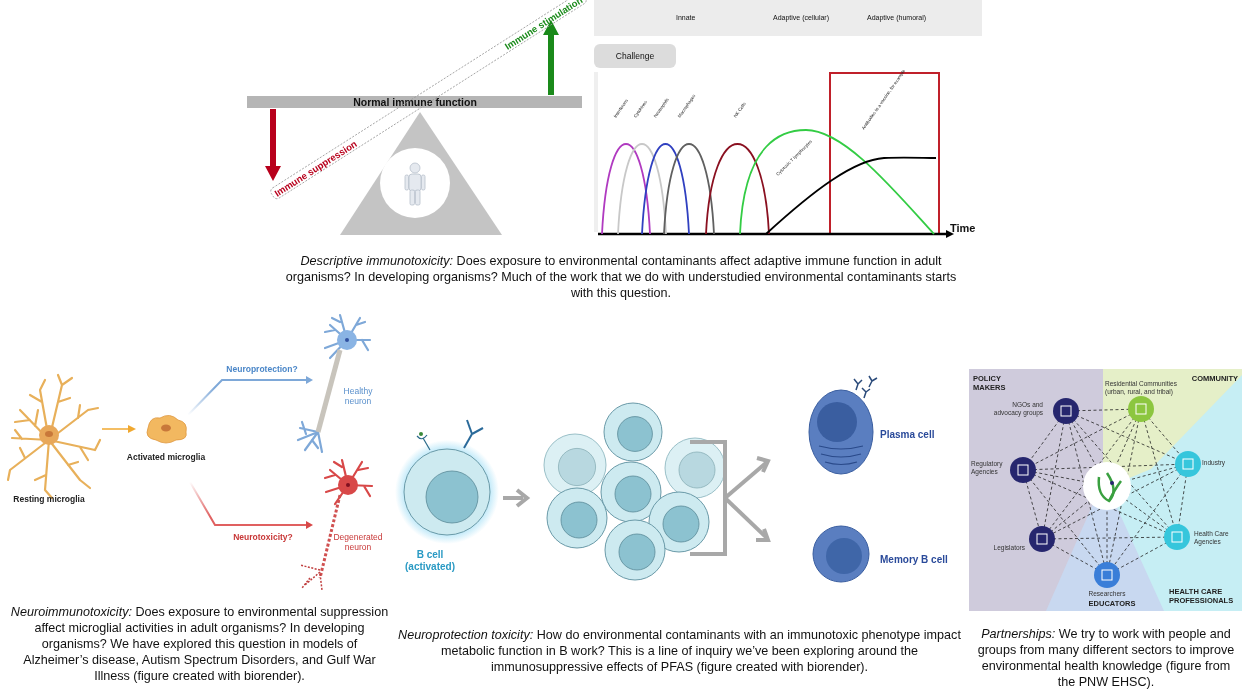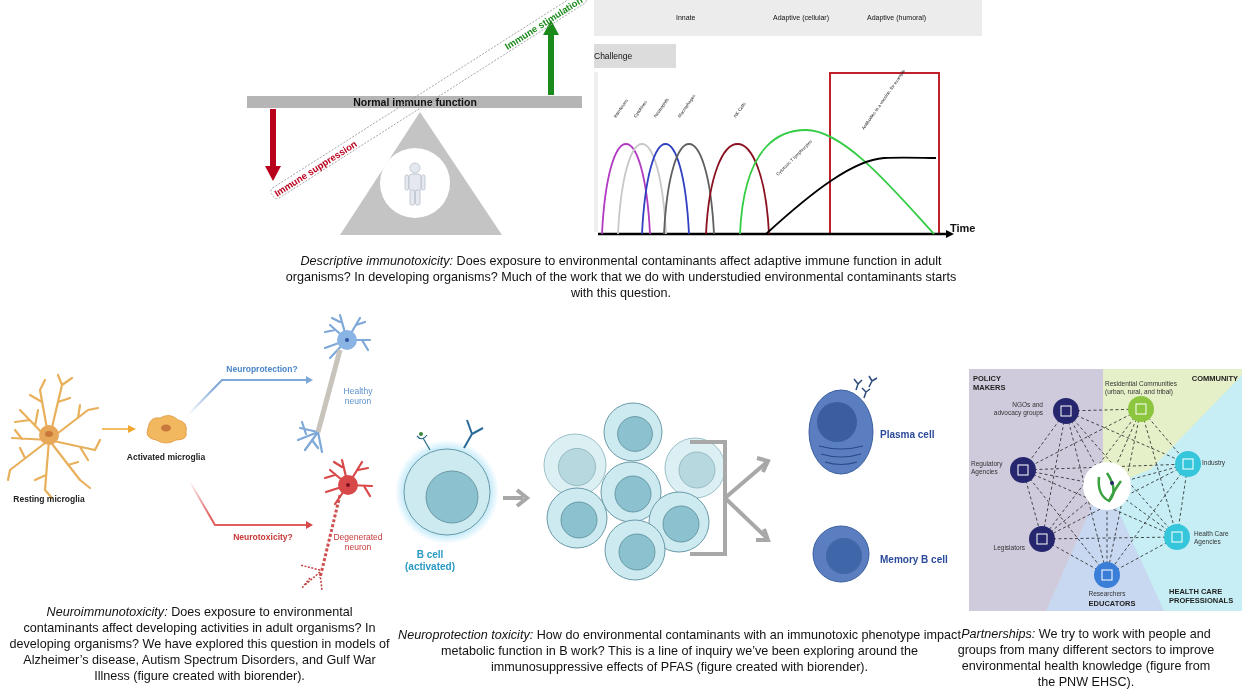--- a/index.html
+++ b/index.html
@@ -37,21 +37,21 @@
     <rect x="0" y="-7" width="370" height="12" rx="4" fill="none" stroke="#999" stroke-width="0.8" stroke-dasharray="2,1.5"></rect>
     <text x="3" y="3" font-size="9.5" font-weight="bold" fill="#b8001c">Immune suppression</text>
     <text x="366" y="3" text-anchor="end" font-size="9.5" font-weight="bold" fill="#1a8a1a">Immune stimulation</text>
   </g>
 </svg>
 
 <div class="abs" style="left:594px;top:0;width:388px;height:36px;background:#ececec;"></div>
 <div class="abs" style="left:676px;top:14px;font-size:7px;">Innate</div>
 <div class="abs" style="left:773px;top:14px;font-size:7px;">Adaptive (cellular)</div>
 <div class="abs" style="left:867px;top:14px;font-size:7px;">Adaptive (humoral)</div>
-<div class="abs" style="left:594px;top:44px;width:82px;height:24px;background:#dcdcdc;font-size:8.5px;line-height:24px;text-align:left;">Challenge</div>
+<div class="abs" style="left:594px;top:44px;width:82px;height:24px;background:#dcdcdc;font-size:8.5px;line-height:24px;text-align:center;border-radius:6px;">Challenge</div>
 
 <svg class="abs" id="timeline-svg" style="left:594px;top:70px;" width="400" height="170">
   <rect x="0" y="2" width="4" height="160" fill="#efefef"></rect>
   <rect x="236" y="3" width="109" height="161" fill="none" stroke="#c0202a" stroke-width="2"></rect>
   <line x1="4" y1="164" x2="352" y2="164" stroke="#000" stroke-width="2.5"></line>
   <polygon points="352,160 360,164 352,168" fill="#000"></polygon>
   <text x="356" y="162" font-size="11" font-weight="bold" fill="#111">Time</text>
   <g id="curve-layer">
       <path d="M8,164 C14,44 50,44 56,164" stroke="#b03ac0" stroke-width="1.8" fill="none"></path>
       <path d="M24,164 C30,44 66,44 72,164" stroke="#c8c8c8" stroke-width="1.8" fill="none"></path>
@@ -134,21 +134,21 @@
   </g>
   <path d="M340,185 L320,268" stroke="#d05050" stroke-width="3" stroke-dasharray="3,2" fill="none"></path>
   <path d="M320,260 L300,255 M320,262 L305,275 M320,264 L322,280 M310,268 L302,278" stroke="#c04040" stroke-width="1.5" stroke-dasharray="2,1.5" fill="none"></path>
   <circle cx="348" cy="175" r="10" fill="#d84848"></circle>
   <circle cx="348" cy="175" r="2" fill="#801020"></circle>
   <text x="358" y="230" text-anchor="middle" font-size="8.5" fill="#c83838">Degenerated</text>
   <text x="358" y="240" text-anchor="middle" font-size="8.5" fill="#c83838">neuron</text>
 </svg>
 
 <div class="abs caption" style="left:8px;top:604px;width:383px;">
-  <i>Neuroimmunotoxicity:</i><span> Does exposure to environmental contaminants affect developing activities in adult organisms? In developing organisms? We have explored this question in models of Alzheimer’s disease, Autism Spectrum Disorders, and Gulf War Illness (figure created with biorender).</span>
+  <i>Neuroimmunotoxicity:</i><span> Does exposure to environmental suppression affect microglial activities in adult organisms? In developing organisms? We have explored this question in models of Alzheimer’s disease, Autism Spectrum Disorders, and Gulf War Illness (figure created with biorender).</span>
 </div>
 
 <svg class="abs" style="left:395px;top:370px;" width="575" height="225">
   <defs>
     <radialGradient id="glow">
         <stop offset="0.7" stop-color="#8fd8f4" stop-opacity="0.9"></stop>
         <stop offset="1" stop-color="#8fd8f4" stop-opacity="0"></stop>
       </radialGradient>
   </defs>
   <circle cx="52" cy="122" r="52" fill="url(#glow)"></circle>
@@ -290,15 +290,15 @@
       <circle cx="208" cy="168" r="13" fill="#36c6dc"></circle>
       <rect x="203" y="163" width="10" height="10" fill="none" stroke="#fff" stroke-width="1"></rect>
       <text x="225" y="167" text-anchor="start" font-size="6.5" fill="#333">Health Care</text>
       <text x="225" y="175" text-anchor="start" font-size="6.5" fill="#333">Agencies</text>
       <circle cx="138" cy="206" r="13" fill="#3a7ed8"></circle>
       <rect x="133" y="201" width="10" height="10" fill="none" stroke="#fff" stroke-width="1"></rect>
       <text x="138" y="227" text-anchor="middle" font-size="6.5" fill="#333">Researchers</text>
     </g>
 </svg>
 
-<div class="abs caption" style="left:952px;top:626px;width:268px;text-align:center;">
+<div class="abs caption" style="left:972px;top:626px;width:268px;text-align:center;">
   <i>Partnerships:</i><span> We try to work with people and groups from many different sectors to improve environmental health knowledge (figure from the PNW EHSC).</span>
 </div>
 
 </body></html>

